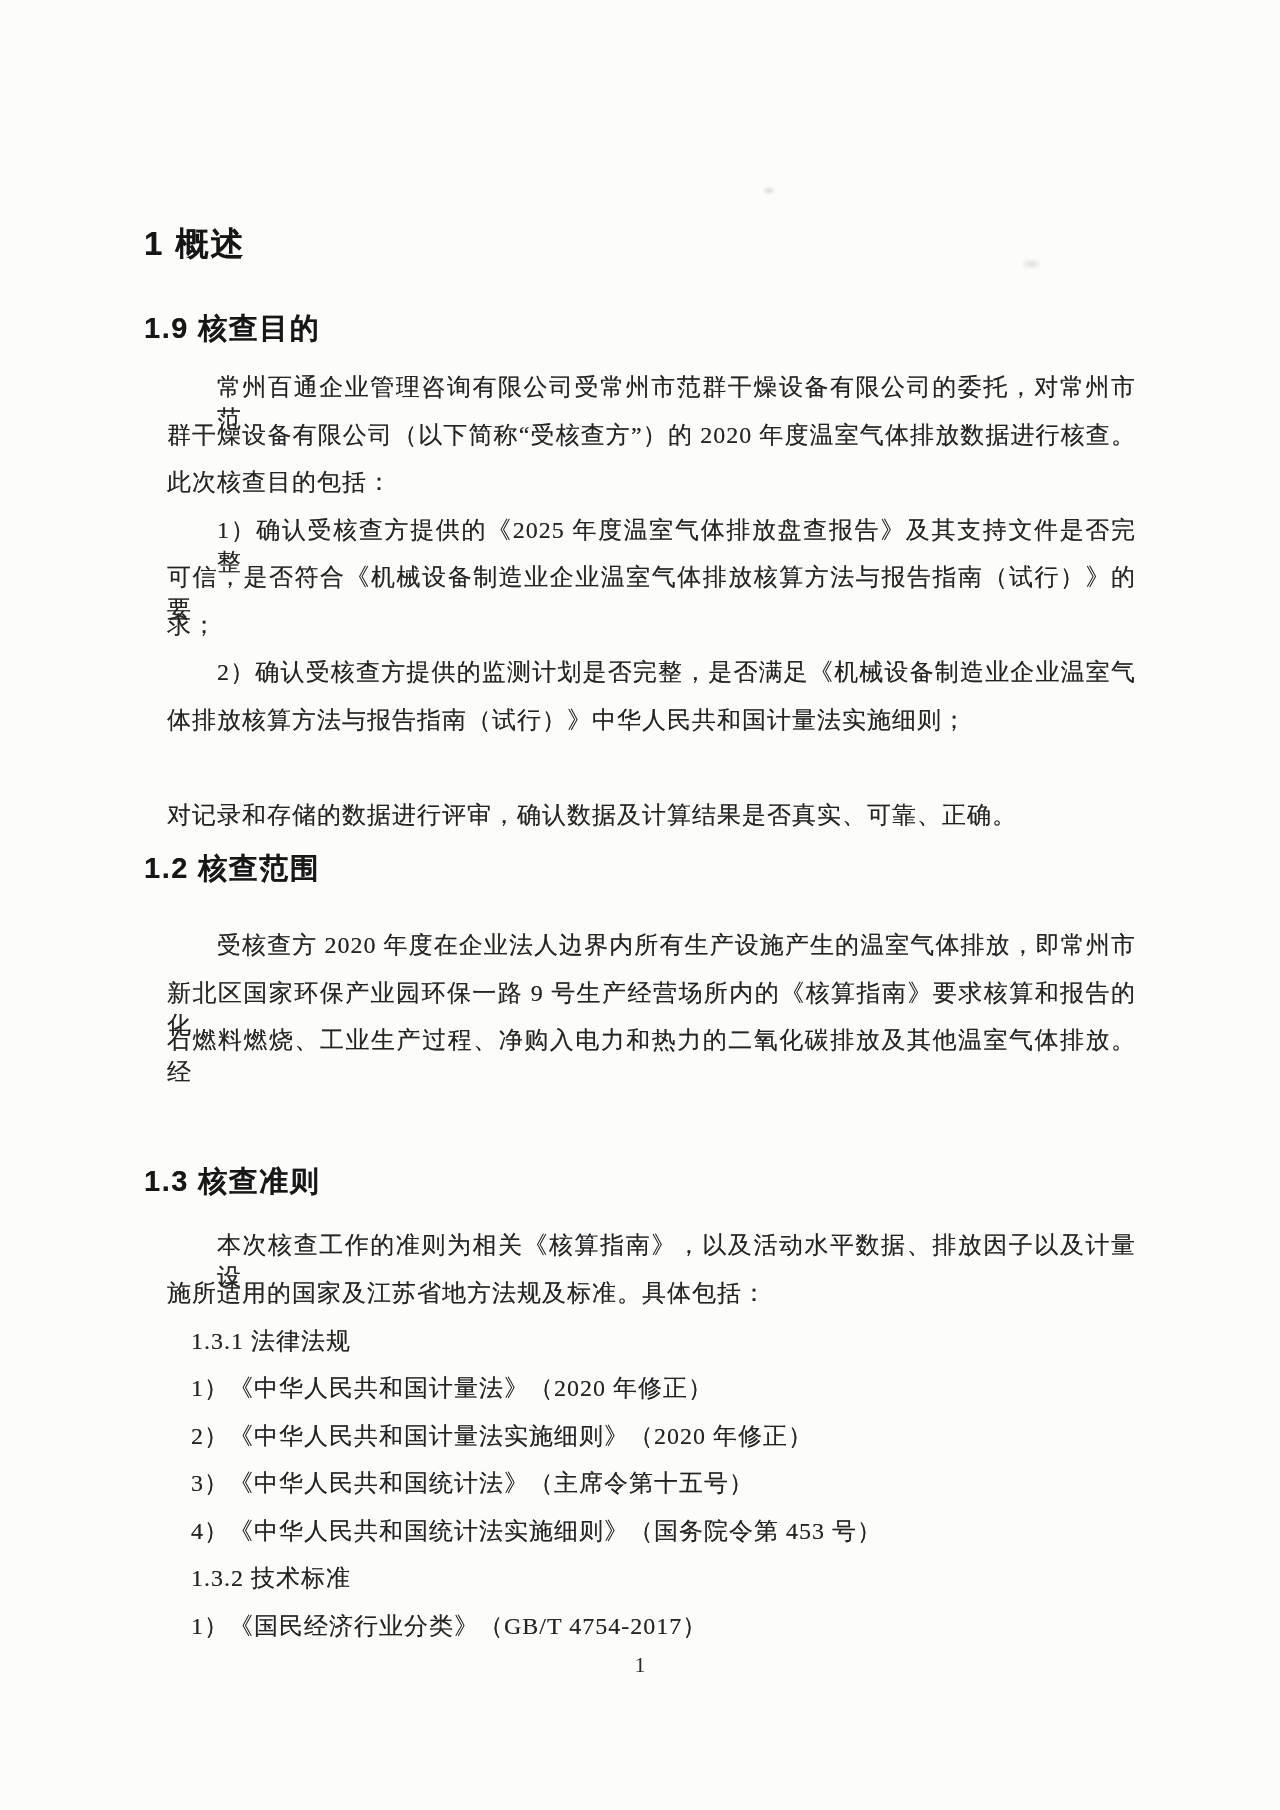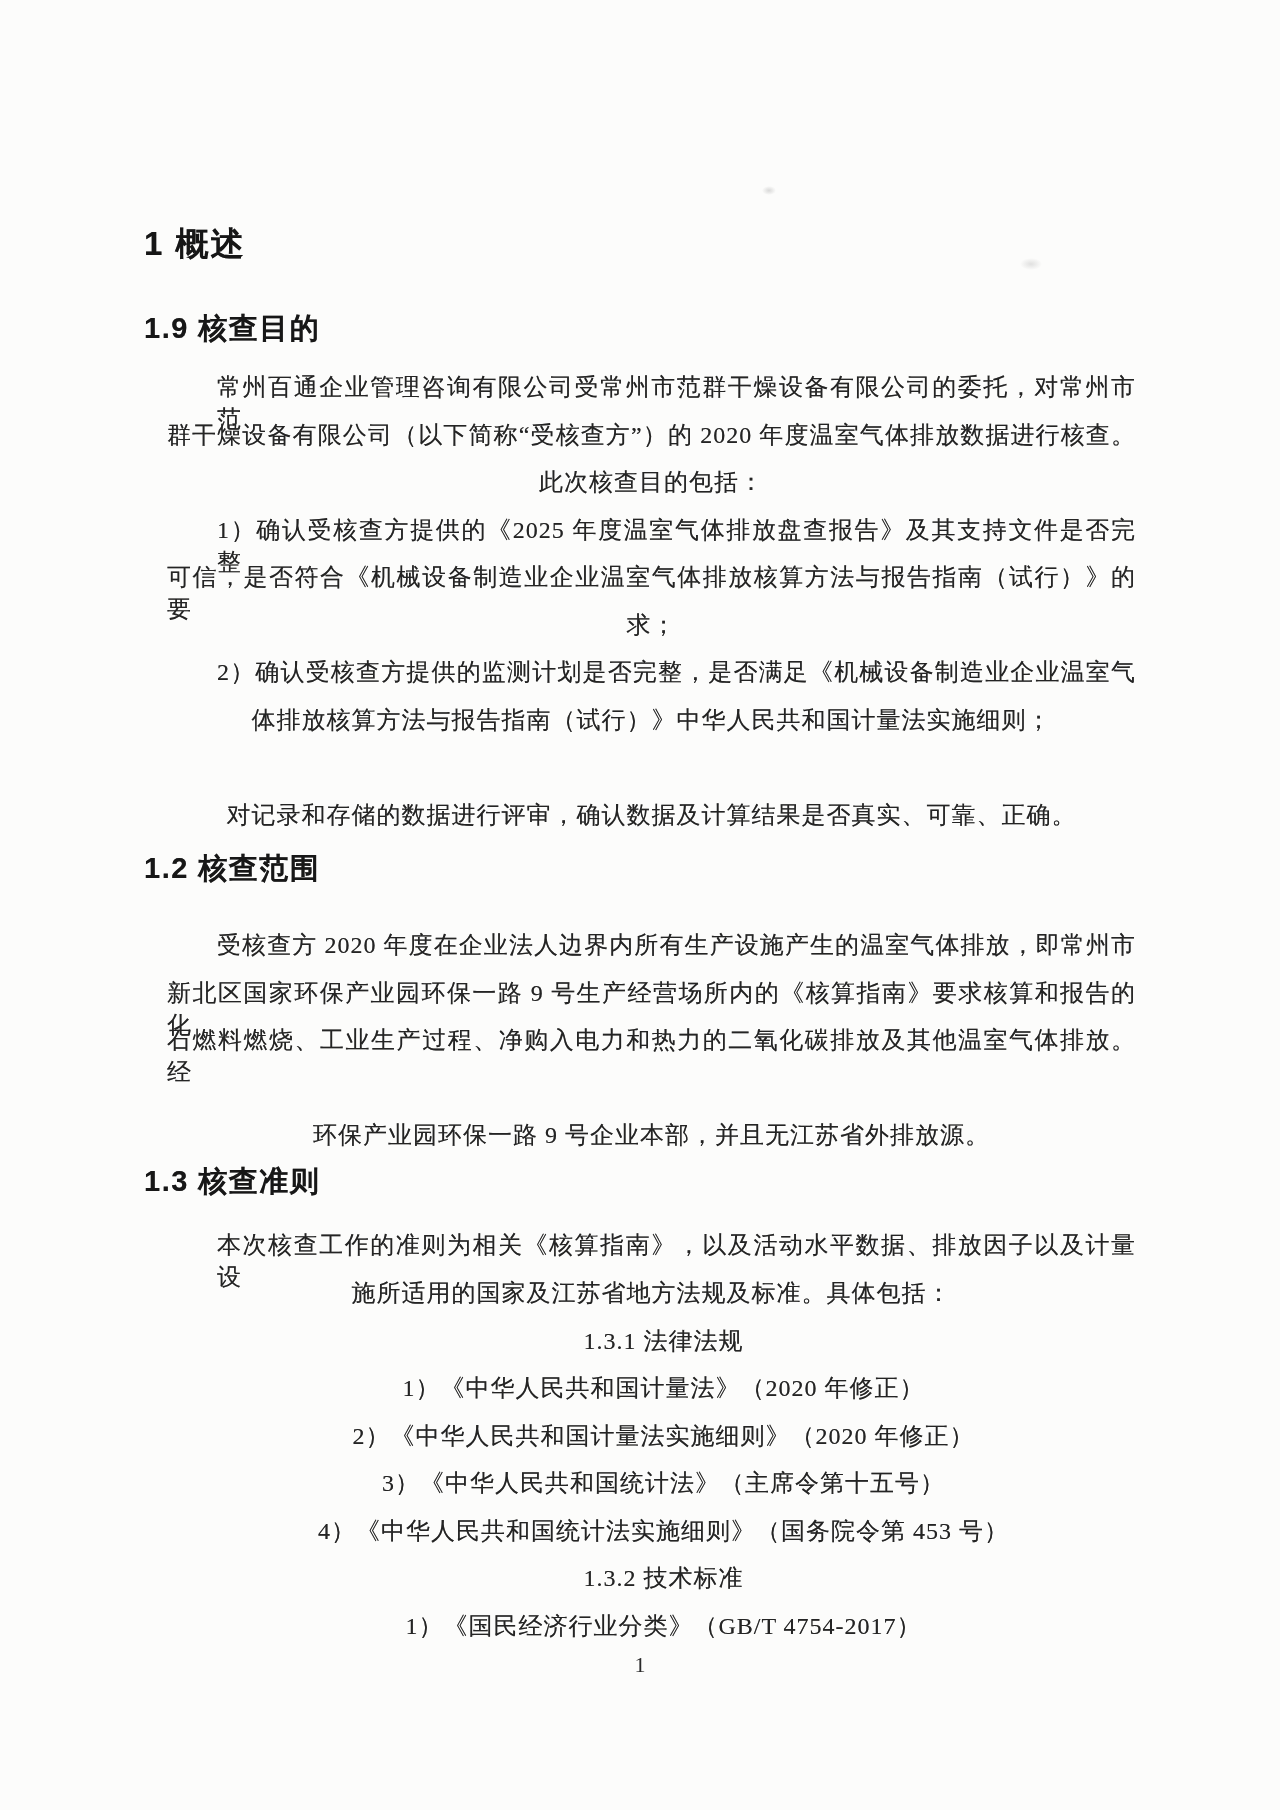--- a/index.html
+++ b/index.html
@@ -18,21 +18,20 @@
   }
   
   .blk {
     position: absolute;
     left: 167px;
     width: 969px;
     font-size: 24px;
     line-height: 32px;
     letter-spacing: 1px;
     text-shadow: 0 0 0.5px rgba(50,50,50,0.55);
-    text-align: center;
   }
   
   .j {
     text-align: justify;
     text-align-last: justify;
   }
   
   .ind  { padding-left: 50px; width: 919px; }
   
   .ind2 { padding-left: 24px; width: 945px; }
@@ -108,21 +107,20 @@
   <div class="blk ind j" style="top:656px">2）确认受核查方提供的监测计划是否完整，是否满足《机械设备制造业企业温室气</div>
   <div class="blk" style="top:704px">体排放核算方法与报告指南（试行）》中华人民共和国计量法实施细则；</div>
 
   <div class="blk" style="top:799px">对记录和存储的数据进行评审，确认数据及计算结果是否真实、可靠、正确。</div>
 
   <div class="h2" style="top:850px">1.2 核查范围</div>
 
   <div class="blk ind j" style="top:929px">受核查方 2020 年度在企业法人边界内所有生产设施产生的温室气体排放，即常州市</div>
   <div class="blk j" style="top:977px">新北区国家环保产业园环保一路 9 号生产经营场所内的《核算指南》要求核算和报告的化</div>
   <div class="blk j" style="top:1024px">石燃料燃烧、工业生产过程、净购入电力和热力的二氧化碳排放及其他温室气体排放。经</div>
-  <div class="blk" style="top:1119px">环保产业园环保一路 9 号企业本部，并且无江苏省外排放源。</div>
 
   <div class="h2" style="top:1163px">1.3 核查准则</div>
 
   <div class="blk ind j" style="top:1229px">本次核查工作的准则为相关《核算指南》，以及活动水平数据、排放因子以及计量设</div>
   <div class="blk" style="top:1277px">施所适用的国家及江苏省地方法规及标准。具体包括：</div>
 
   <div class="blk ind2" style="top:1325px">1.3.1 法律法规</div>
 
   <div class="blk ind2" style="top:1372px">1）《中华人民共和国计量法》（2020 年修正）</div>
   <div class="blk ind2" style="top:1420px">2）《中华人民共和国计量法实施细则》（2020 年修正）</div>

